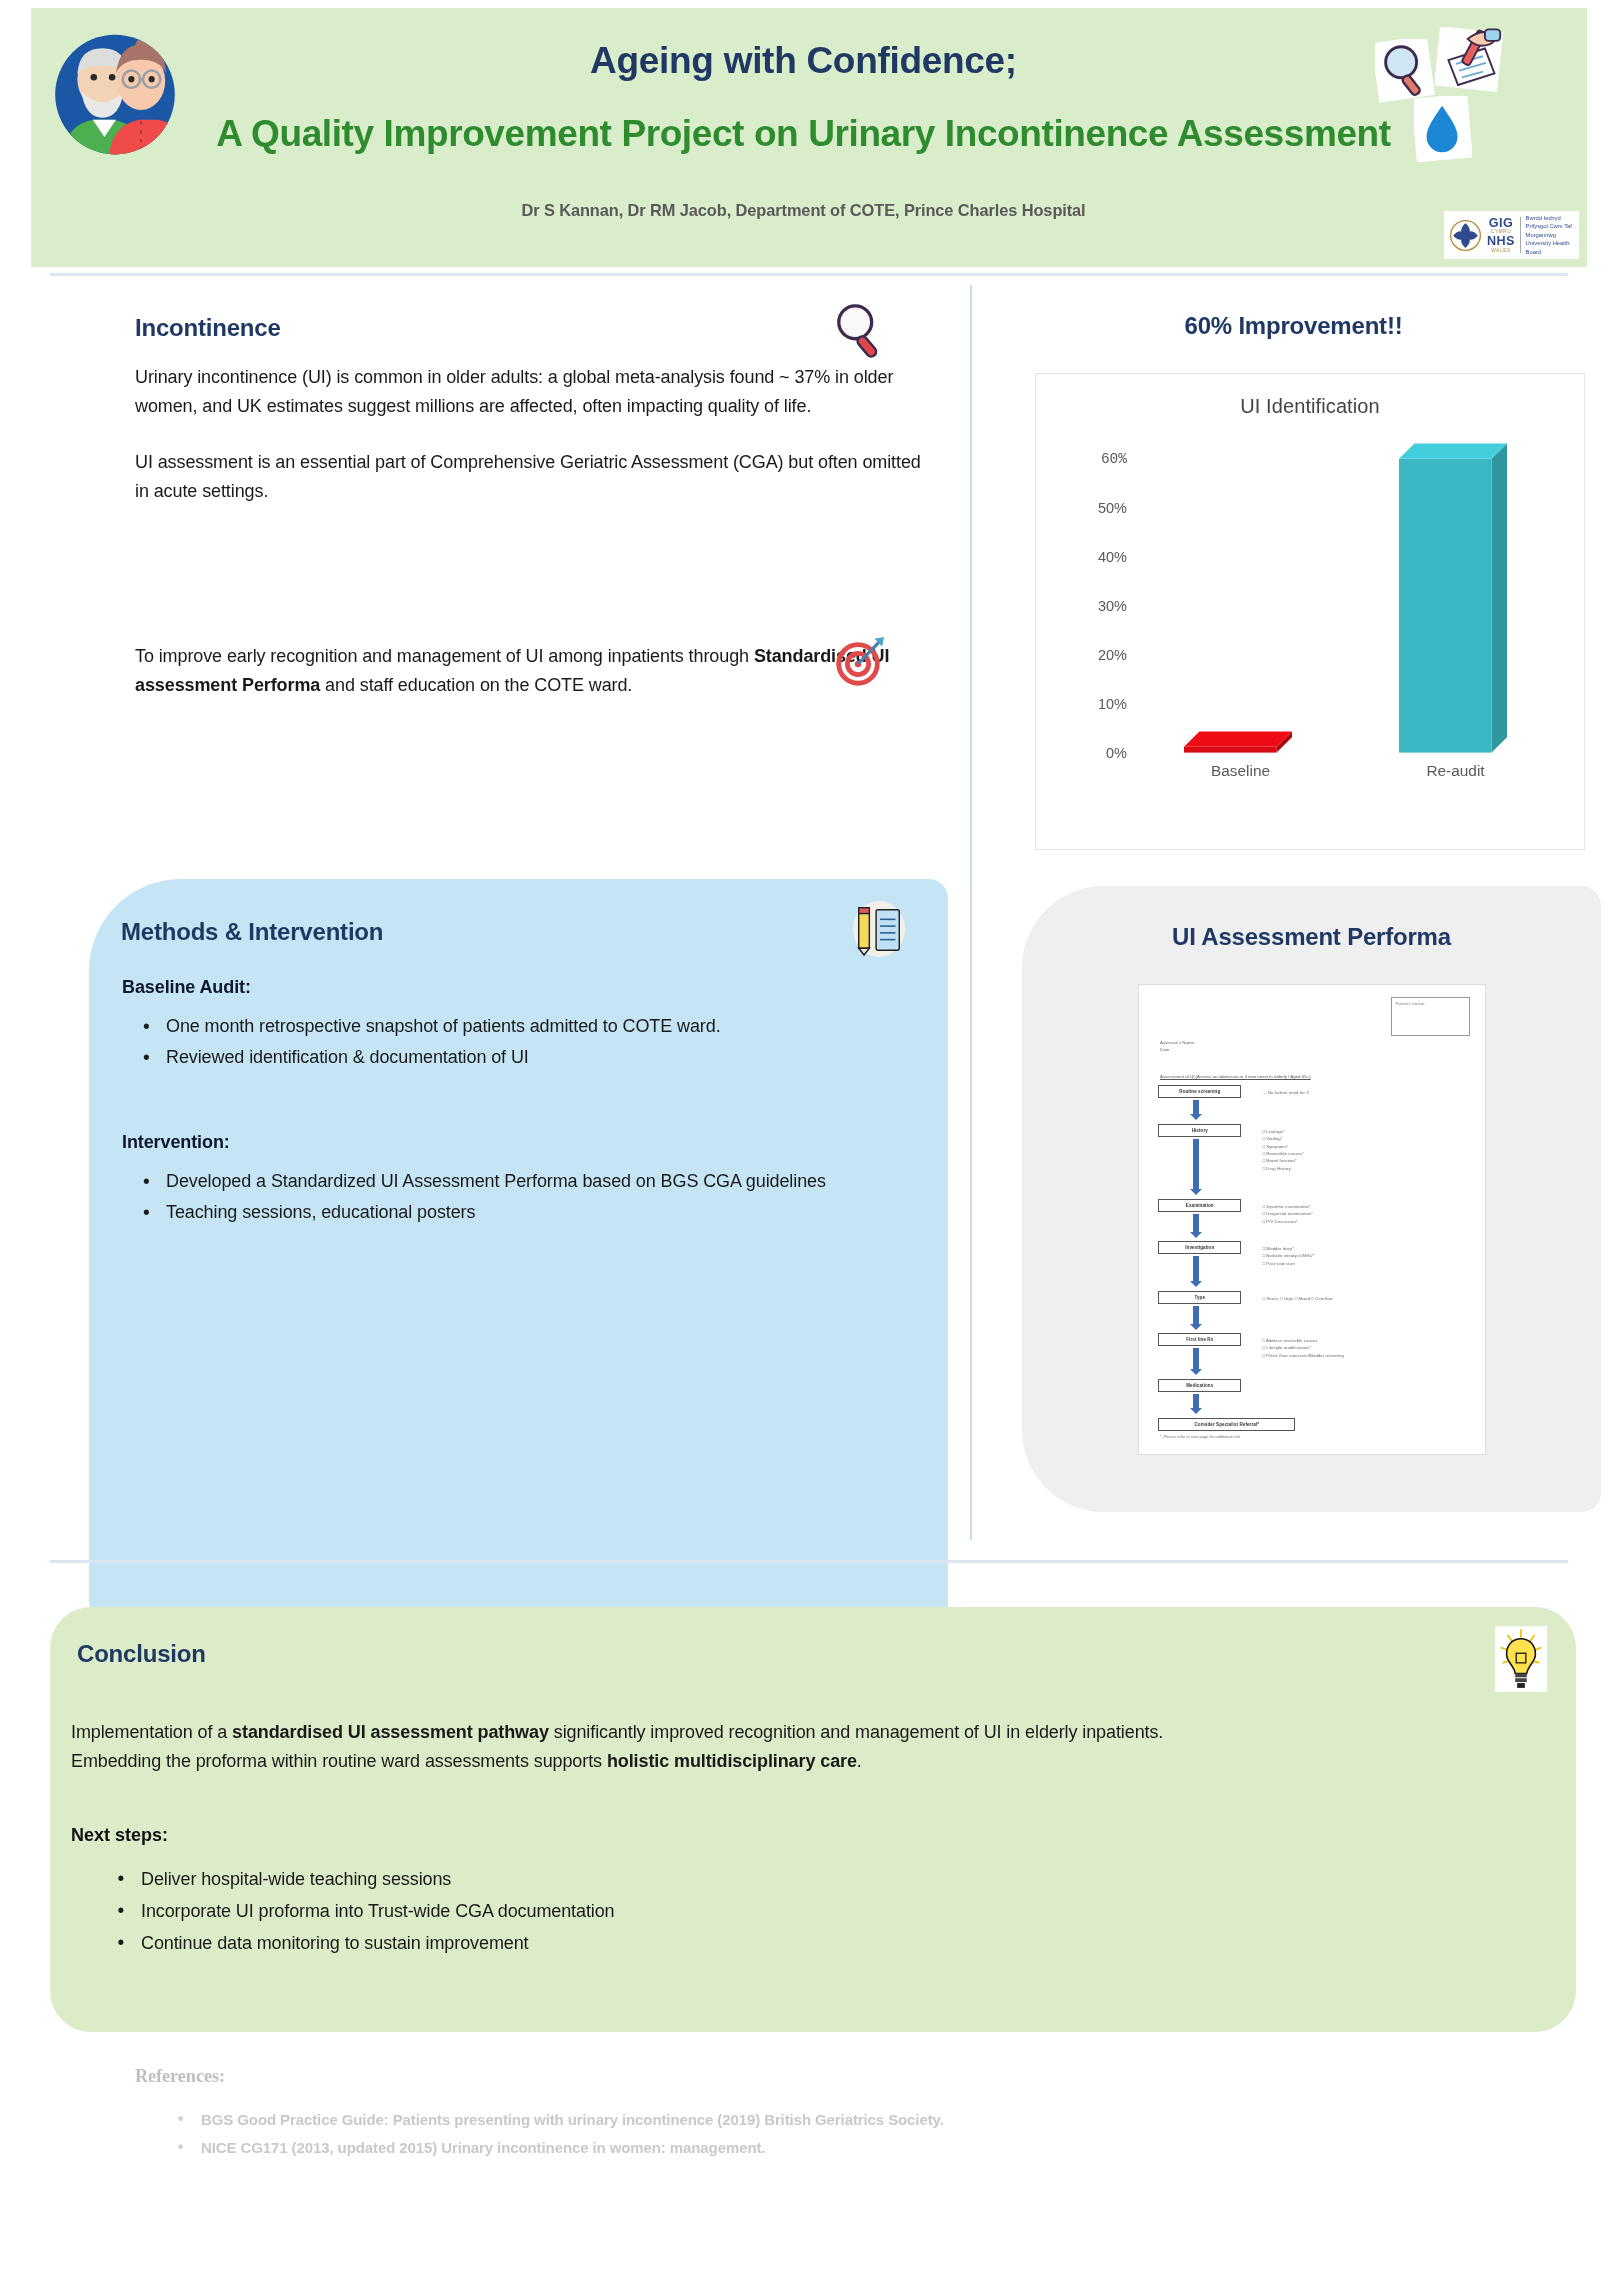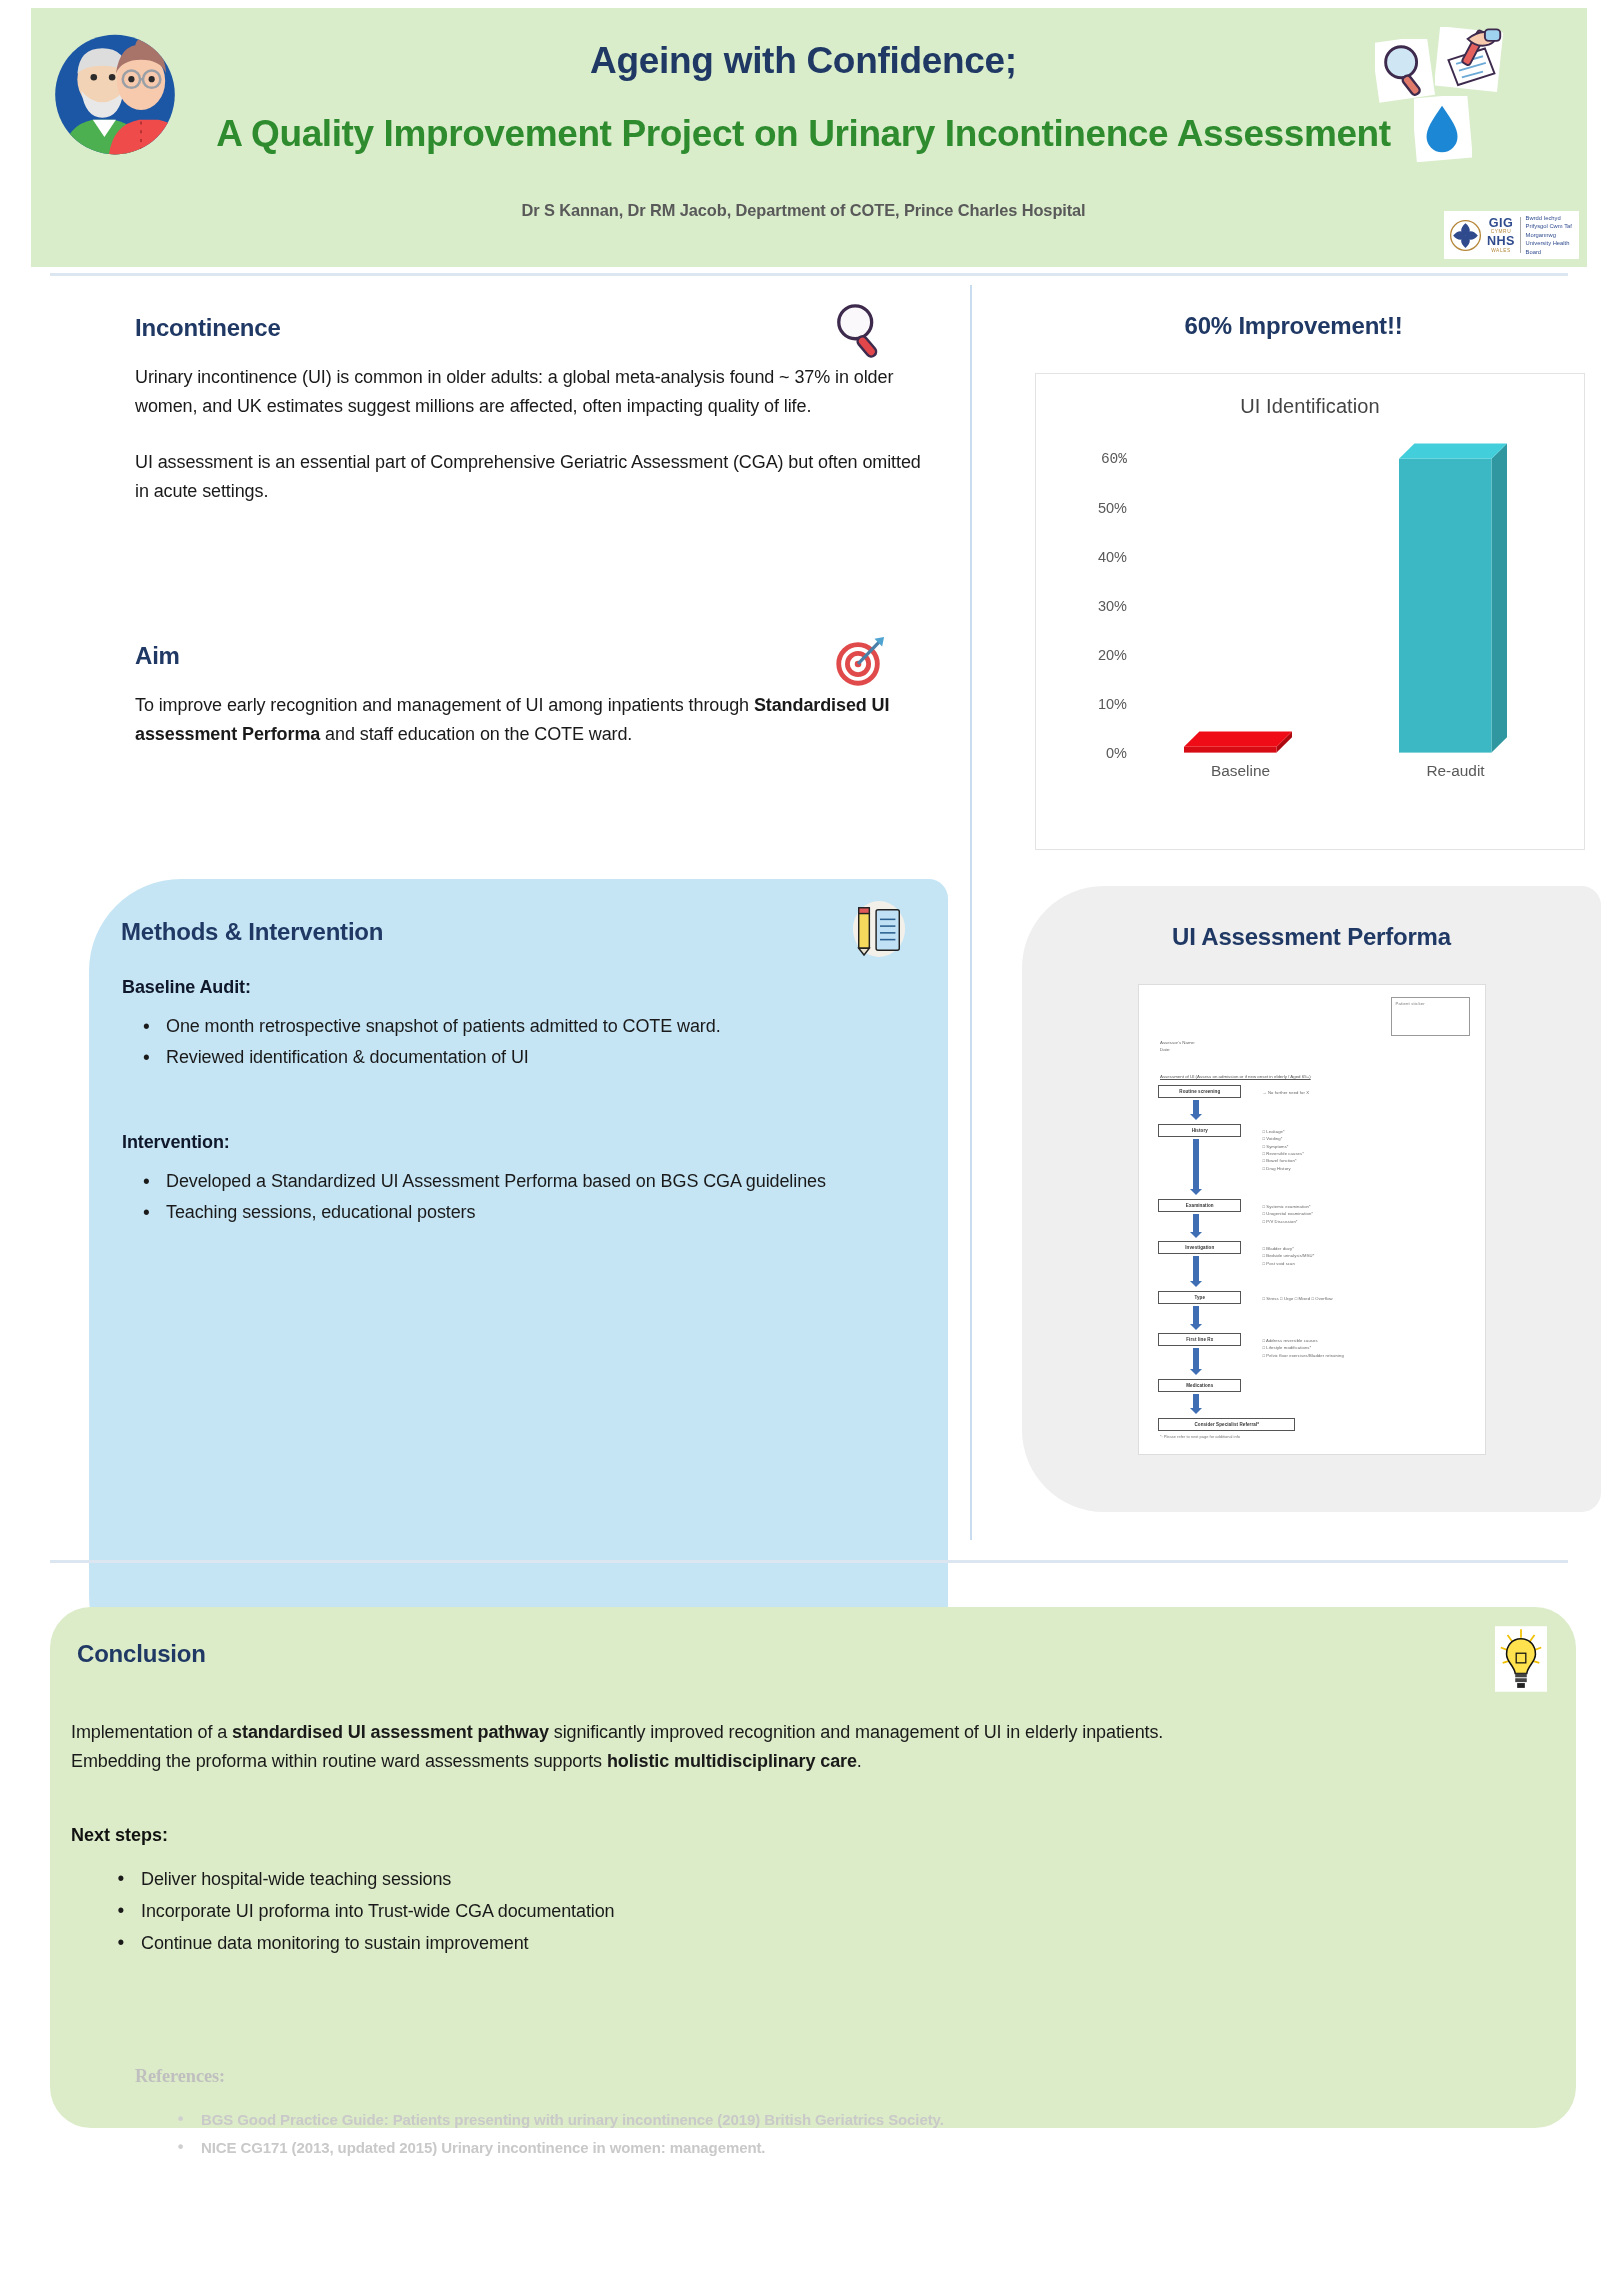--- a/index.html
+++ b/index.html
@@ -165,21 +165,21 @@
     border-top: 6.8px solid #3f6eb5;
   }
   .flow-note {
     position: absolute; left: 106px; font-size: 4.2px; color: #666; line-height: 1.75;
     white-space: pre-line; letter-spacing: 0.1px;
   }
   .doc-footnote { position: absolute; left: 21px; bottom: 15.4px; font-size: 4px; color: #777; }
 
   
   .conclusion-card {
-    position: absolute; left: 50px; top: 1607px; width: 1526px; height: 521px;
+    position: absolute; left: 50px; top: 1607px; width: 1526px; height: 425px;
     background: #dcecc8; border-radius: 41px;
   }
   .conclusion-card .sec-heading { position: absolute; left: 27px; top: 33px; }
   .bulb-icon { position: absolute; right: 29px; top: 19.3px; }
   .concl-body { position: absolute; left: 21px; top: 111px; width: 1429px; }
   .concl-next { position: absolute; left: 21px; top: 218px; font-size: 18px; font-weight: bold; color: #111; }
   .concl-list { position: absolute; left: 56px; top: 259px; list-style: none; }
   .concl-list li {
     position: relative; font-size: 18px; color: #1a1a1a; line-height: 1.55;
     letter-spacing: -0.1px; padding-left: 35px; margin-bottom: 3.9px;
@@ -291,21 +291,20 @@
     <div class="sec-heading">Incontinence</div>
     <div class="body-text">Urinary incontinence (UI) is common in older adults: a global meta-analysis found ~ 37% in older women, and UK estimates suggest millions are affected, often impacting quality of life.</div>
     <div class="body-text intro-p2">UI assessment is an essential part of Comprehensive Geriatric Assessment (CGA) but often omitted in acute settings.</div>
   </div>
   <svg class="mag-icon-intro" width="60" height="60" viewBox="0 0 62 62">
     <circle cx="24" cy="22" r="17" fill="#fbf8fb" stroke="#3d2a4d" stroke-width="3.4"></circle>
     <rect x="31" y="35" width="10" height="24" rx="5" fill="#e0464a" stroke="#3d2a4d" stroke-width="2.6" transform="rotate(-40 36 47)"></rect>
   </svg>
 
   <div class="aim-block">
-    <div class="sec-heading">Aim</div>
     <div class="body-text"><span>To improve early recognition and management of UI among inpatients through </span><b>Standardised UI assessment Performa</b><span> and staff education on the COTE ward.</span></div>
   </div>
   <svg class="target-icon" width="54" height="54" viewBox="0 0 56 56">
     <circle cx="27" cy="30" r="20" fill="none" stroke="#e04a4a" stroke-width="5"></circle>
     <circle cx="27" cy="30" r="11" fill="none" stroke="#e04a4a" stroke-width="5"></circle>
     <circle cx="27" cy="30" r="3.4" fill="#e04a4a"></circle>
     <line x1="27" y1="30" x2="50" y2="6" stroke="#4a7fa8" stroke-width="3.4"></line>
     <path d="M44 4 l10-2 l-2 10z" fill="#4fa3d1"></path>
   </svg>
 

